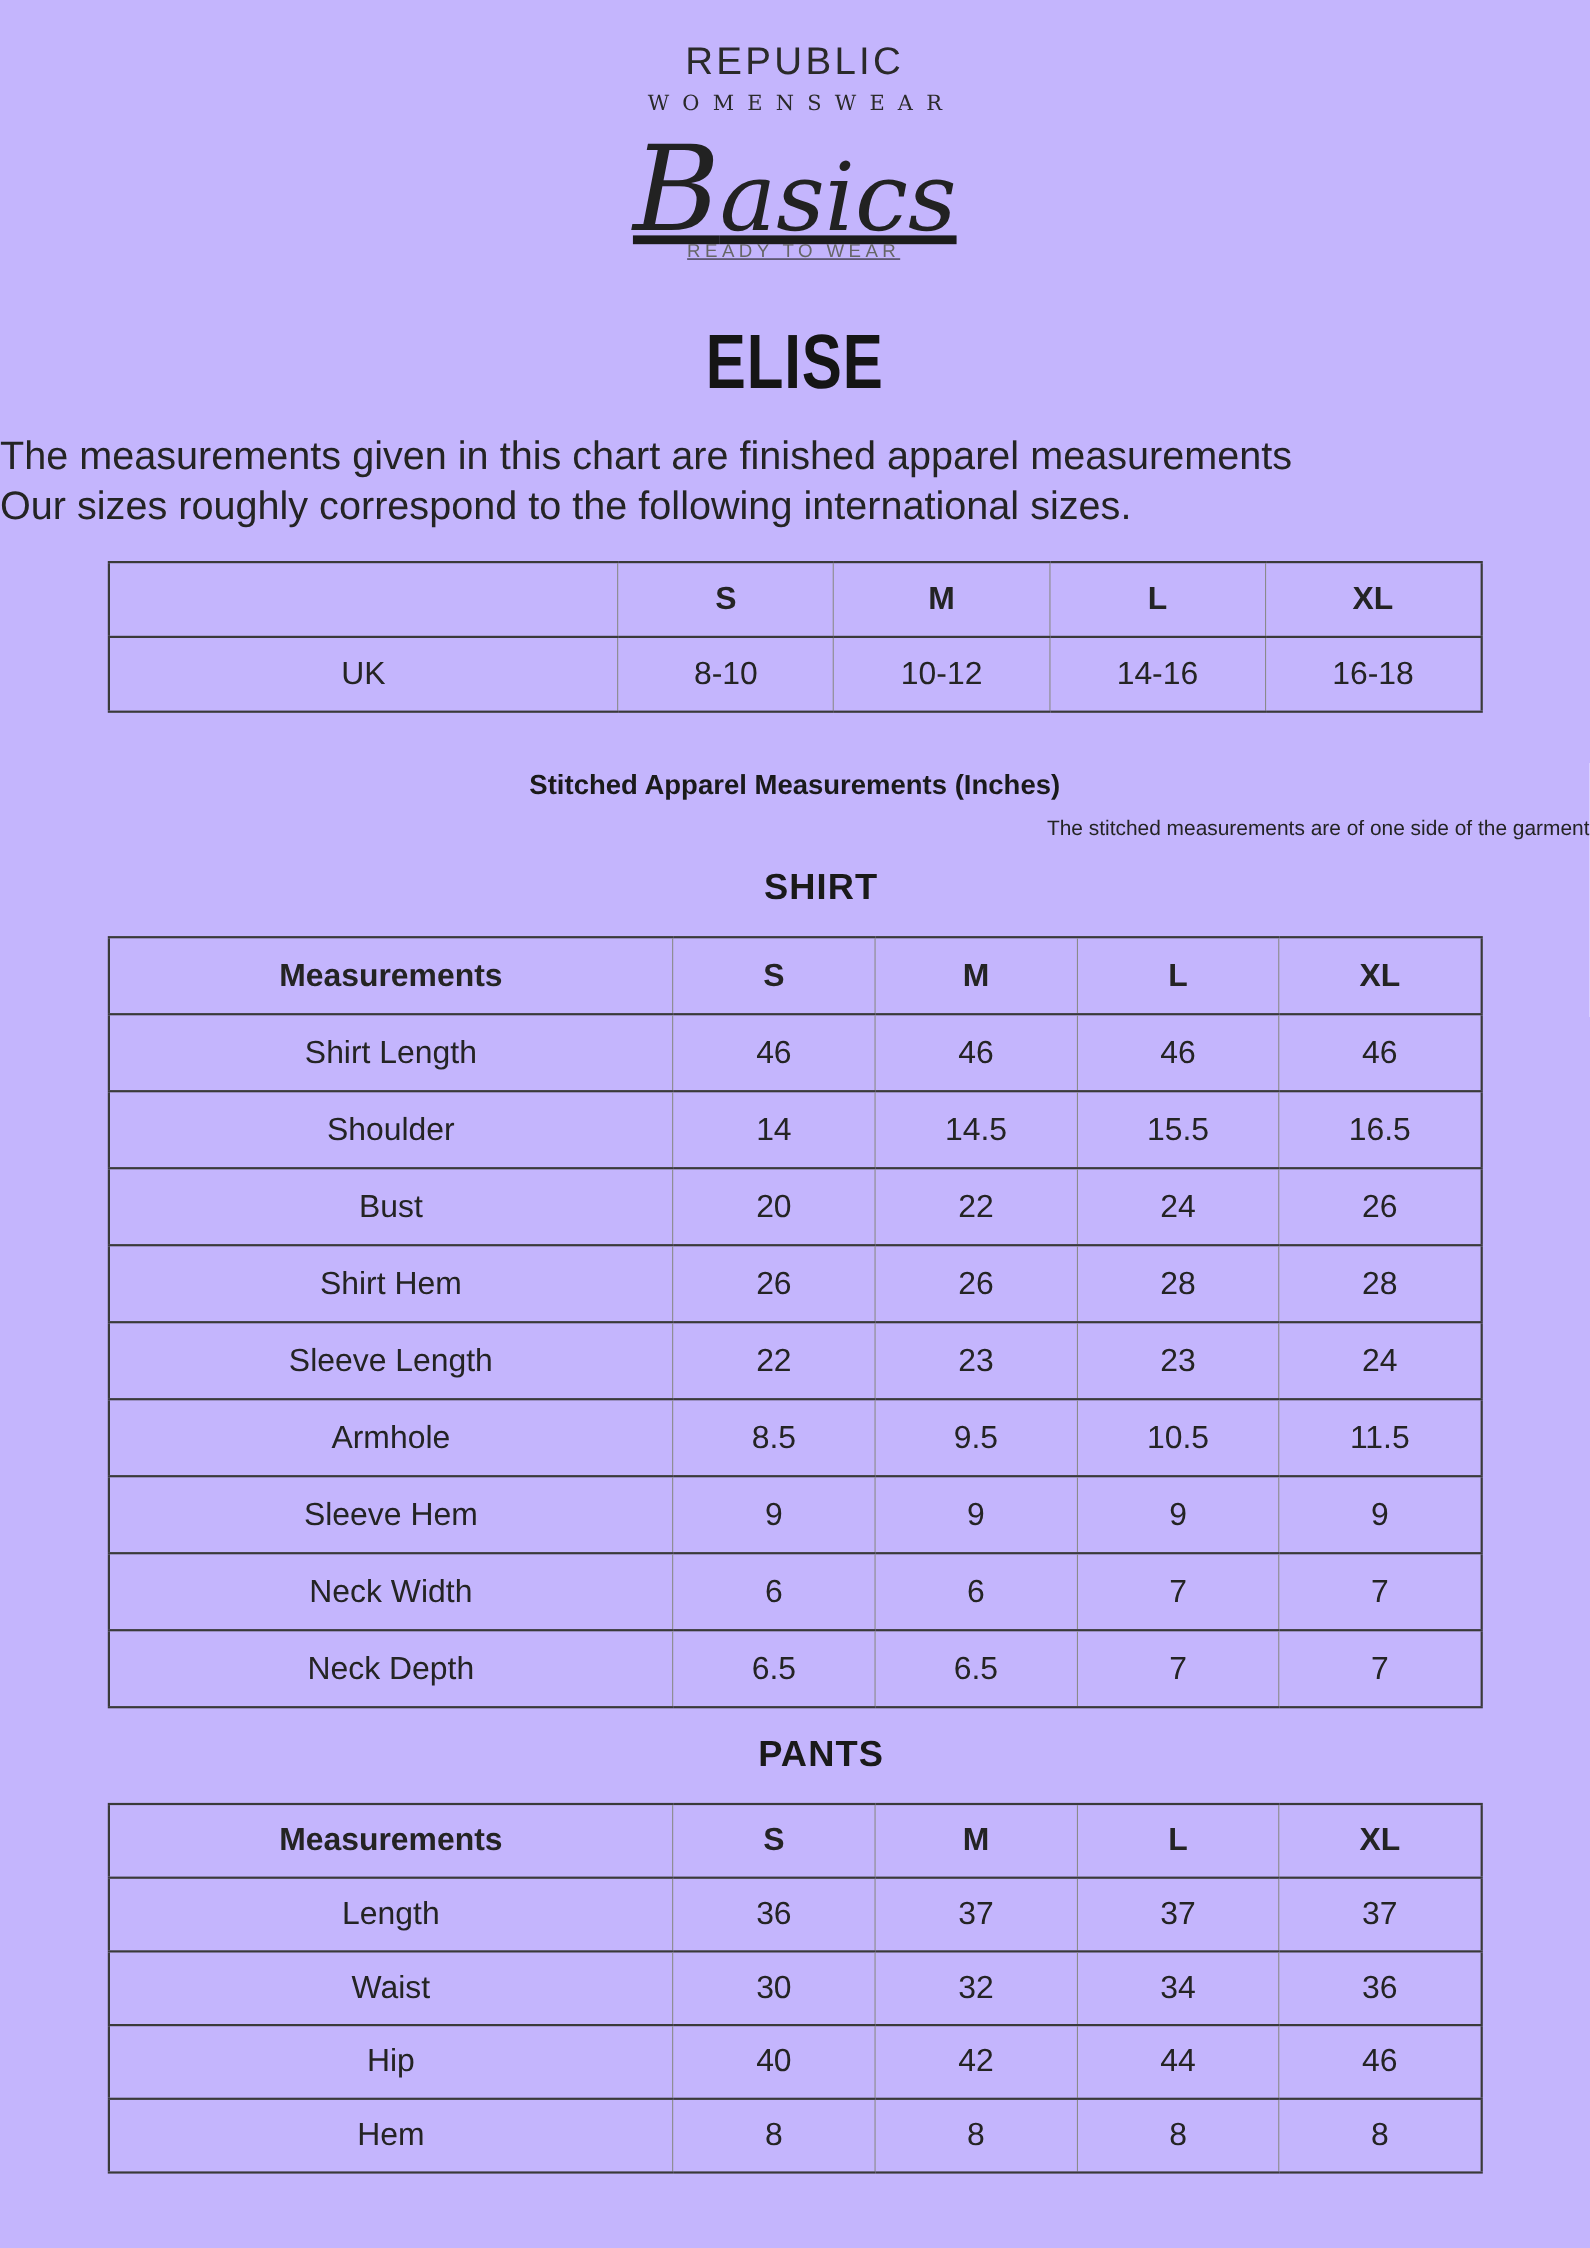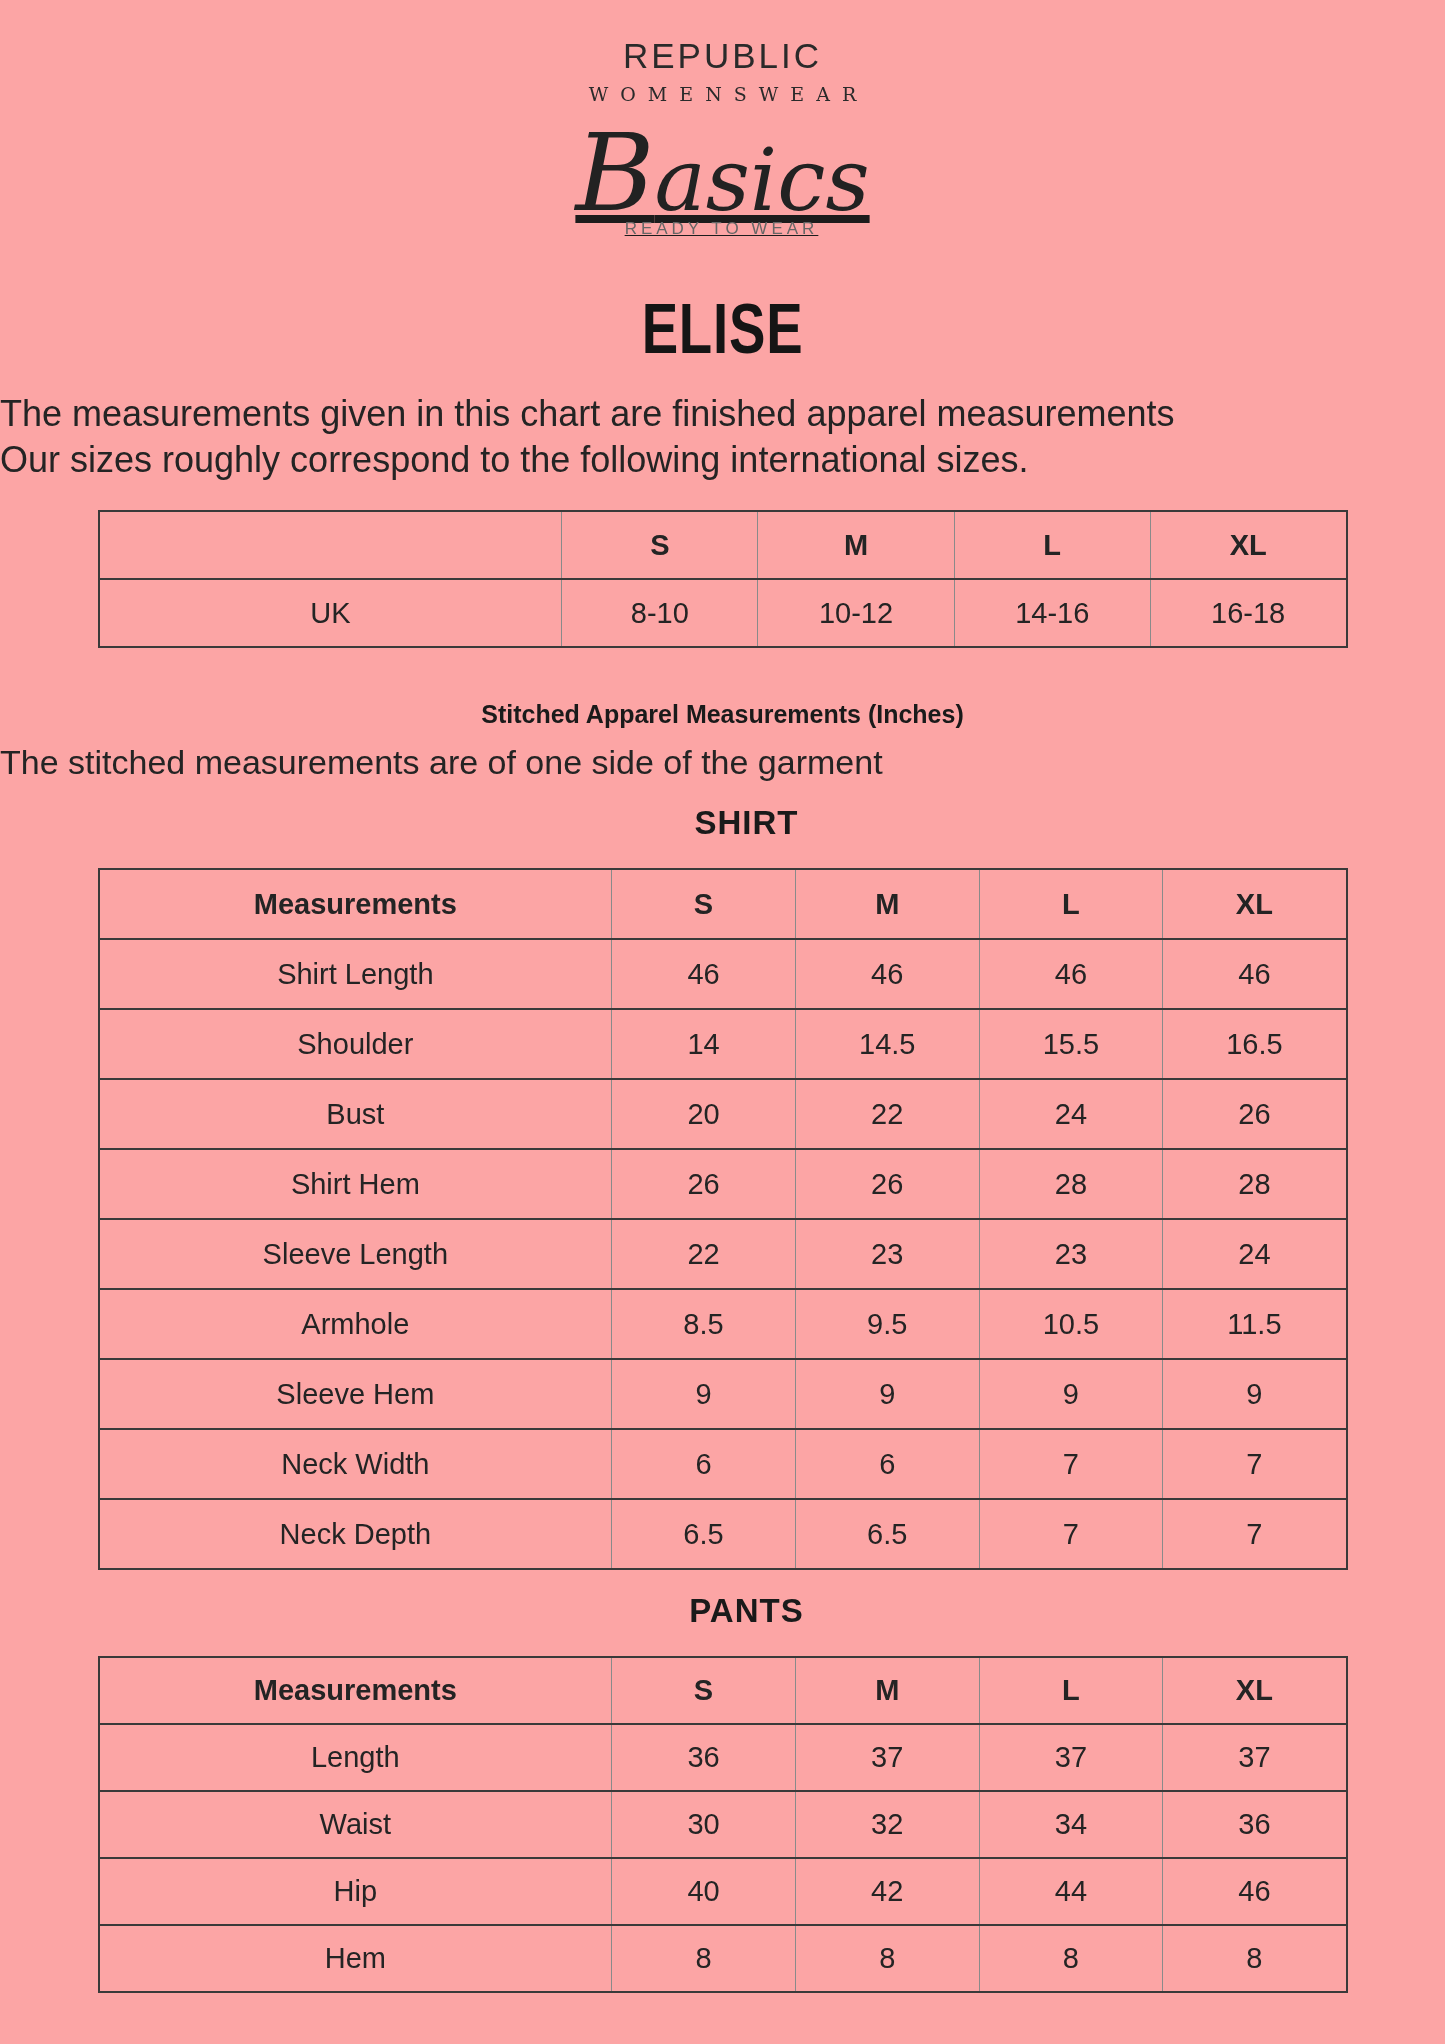--- a/index.html
+++ b/index.html
@@ -12,21 +12,21 @@
     height: 2044px;
     overflow: hidden;
     font-family: "Liberation Sans", sans-serif;
     color: #1c1c1c;
   }
   .page {
     width: 1445px;
     height: 2044px;
     box-sizing: border-box;
     padding-top: 36px;
-    background: #fca5a5;
+    background: #c4b5fd;
   }
 
   
   .logo { text-align: center; }
   .brand-name {
     font-size: 35px;
     letter-spacing: 3px;
     color: #2a2a2a;
     font-weight: 400;
   }
@@ -82,22 +82,22 @@
   }
 
   .stitched-heading {
     text-align: center;
     font-size: 25px;
     font-weight: bold;
     margin: 52px 0 0 0;
     color: #1a1a1a;
   }
   .stitched-sub {
-    text-align: left;
-    font-size: 34px;
+    text-align: right;
+    font-size: 19px;
     margin: 14px 0 0 0;
     color: #242424;
   }
   .garment-title {
     text-align: center;
     font-size: 33px;
     font-weight: bold;
     letter-spacing: 1px;
     margin: 22px 0 0 0;
     color: #1a1a1a;

